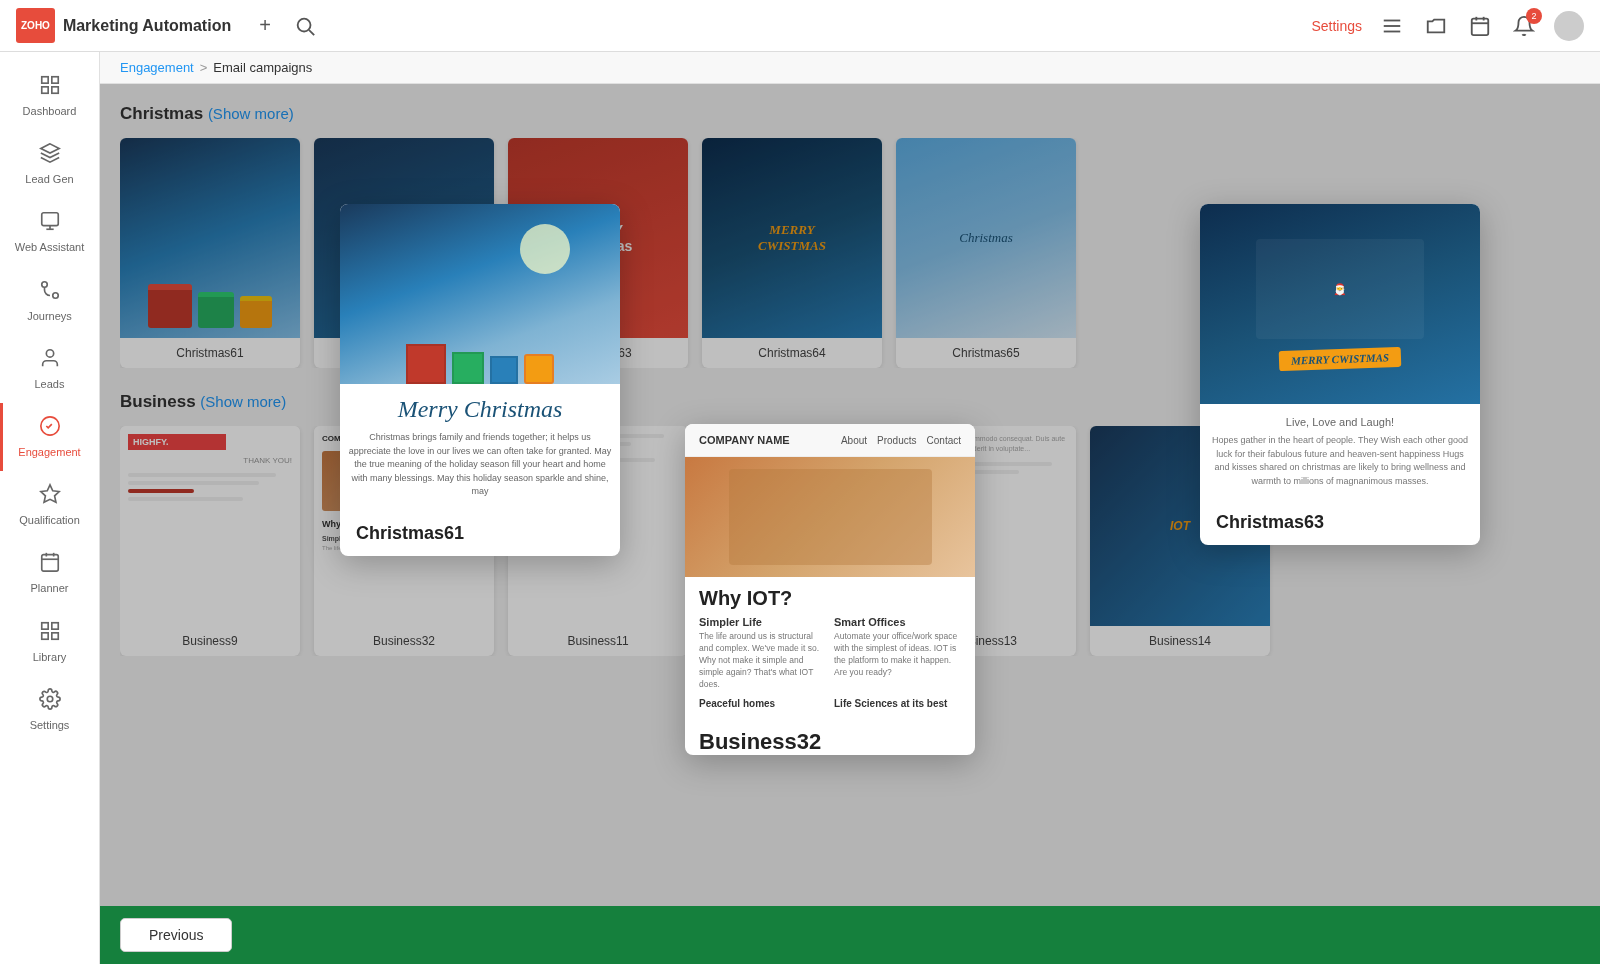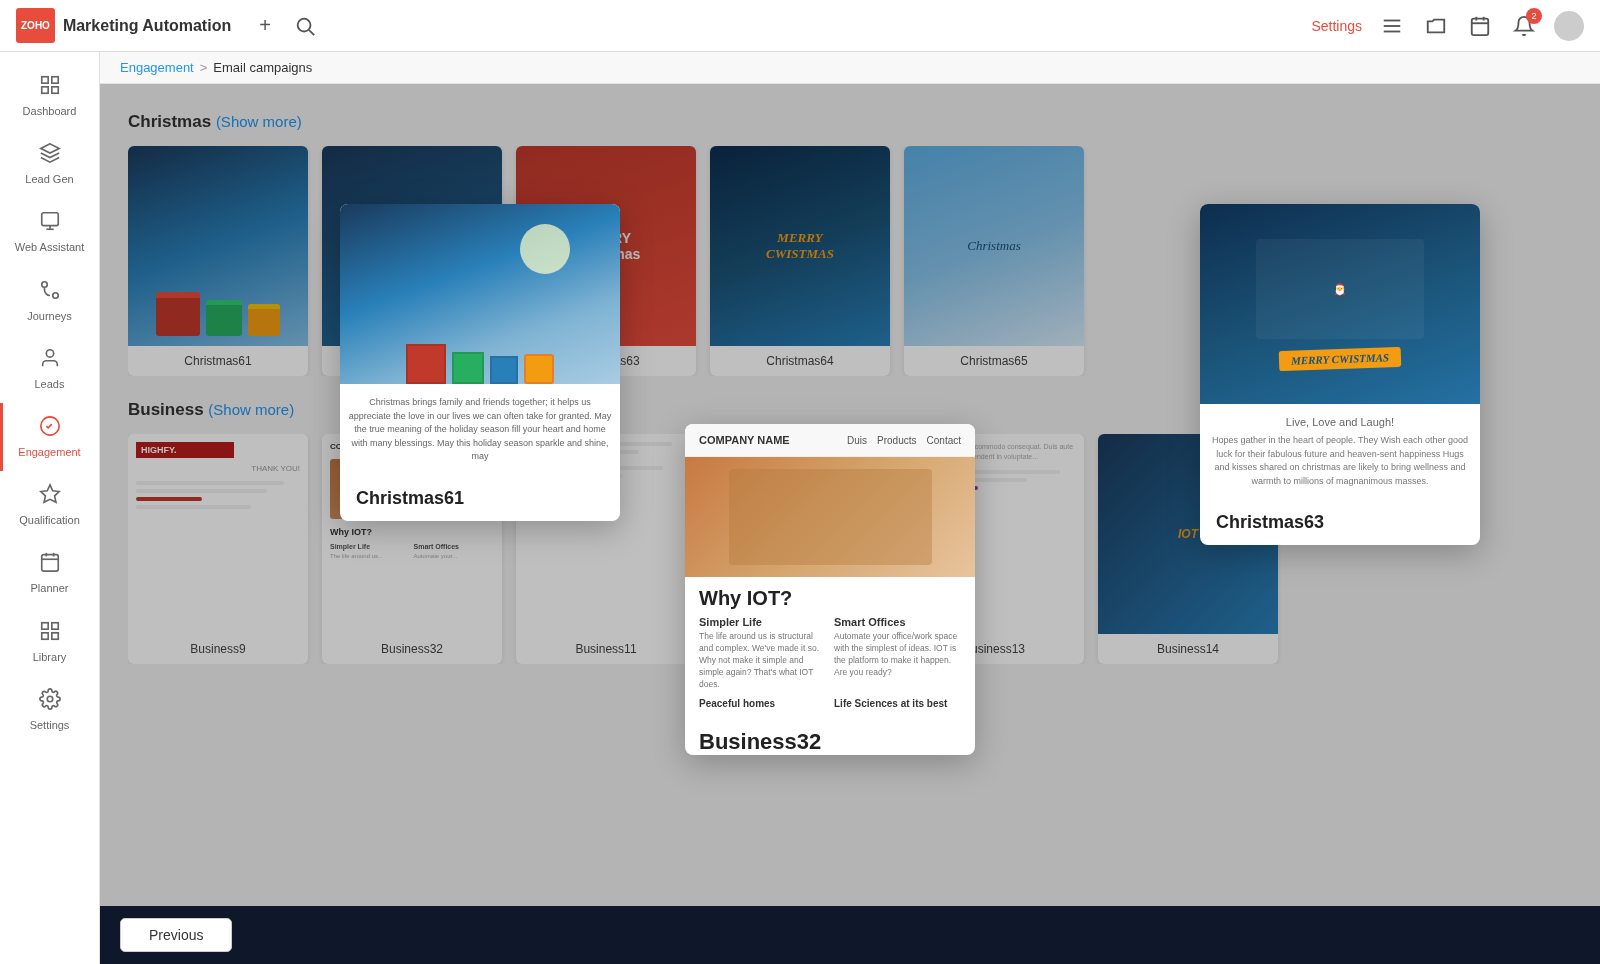--- a/index.html
+++ b/index.html
@@ -165,21 +165,21 @@
       align-items: center;
       gap: 6px;
       border-bottom: 1px solid #e0e0e0;
     }
     .breadcrumb-sep { color: #999; }
     .breadcrumb-current { color: #333; }
 
     .scroll-area {
       flex: 1;
       overflow-y: auto;
-      padding: 28px;
+      padding: 20px;
       position: relative;
     }
 
     
     .section-title {
       font-size: 17px;
       font-weight: 600;
       color: #333;
       margin-bottom: 14px;
     }
@@ -238,21 +238,21 @@
     .thumb-business {
       background: #fff;
       width: 100%;
       height: 100%;
       display: flex;
       flex-direction: column;
       padding: 8px;
       gap: 4px;
     }
     .thumb-business-red {
-      background: #b91c1c;
+      background: #ef4444;
       color: white;
       font-size: 9px;
       font-weight: bold;
       padding: 3px 5px;
       width: 60%;
     }
     .thumb-business-line {
       height: 4px;
       background: #f0f0f0;
       border-radius: 2px;
@@ -444,21 +444,21 @@
       color: #222;
       padding: 8px 14px 0;
     }
 
     
     .pagination-bar {
       padding: 12px 20px;
       display: flex;
       align-items: center;
       gap: 12px;
-      background: #0f172a;
+      background: #15803d;
     }
     .prev-btn {
       padding: 8px 28px;
       border: 1.5px solid #ccc;
       border-radius: 5px;
       background: #fff;
       font-size: 14px;
       color: #333;
       cursor: pointer;
     }
@@ -785,30 +785,31 @@
                   <div class="gift-r"></div>
                   <div class="gift-g"></div>
                   <div class="gift-b"></div>
                   <div style="width:30px;height:30px;background:#f39c12;border-radius:3px;border:2px solid #e67e22;"></div>
                 </div>
               </div>
             </div>
           </div>
         </div>
         <div class="christmas61-body">
+          <div class="merry-christmas-title">Merry Christmas</div>
           <div class="christmas61-text">Christmas brings family and friends together; it helps us appreciate the love in our lives we can often take for granted. May the true meaning of the holiday season fill your heart and home with many blessings. May this holiday season sparkle and shine, may</div>
         </div>
         <div class="popup-card-label">Christmas61</div>
       </div>
 
       <div class="popup-card popup-business32" style="left:calc(50% - 20px);transform:translateX(-50%);top:340px;width:290px;">
         <div class="business32-header">
           <span class="business32-company">COMPANY NAME</span>
           <div style="display:flex;gap:10px;">
-            <span style="font-size:10px;color:#555;">Duis</span>
+            <span style="font-size:10px;color:#555;">About</span>
             <span style="font-size:10px;color:#555;">Products</span>
             <span style="font-size:10px;color:#555;">Contact</span>
           </div>
         </div>
         <div class="business32-img">
           <div class="people-img">
             <div style="width:100%;height:100%;background:linear-gradient(135deg,#c87941,#d4a46c,#e8c49d);display:flex;align-items:center;justify-content:center;">
               <div style="width:70%;height:80%;background:rgba(180,120,60,0.4);border-radius:4px;"></div>
             </div>
           </div>

